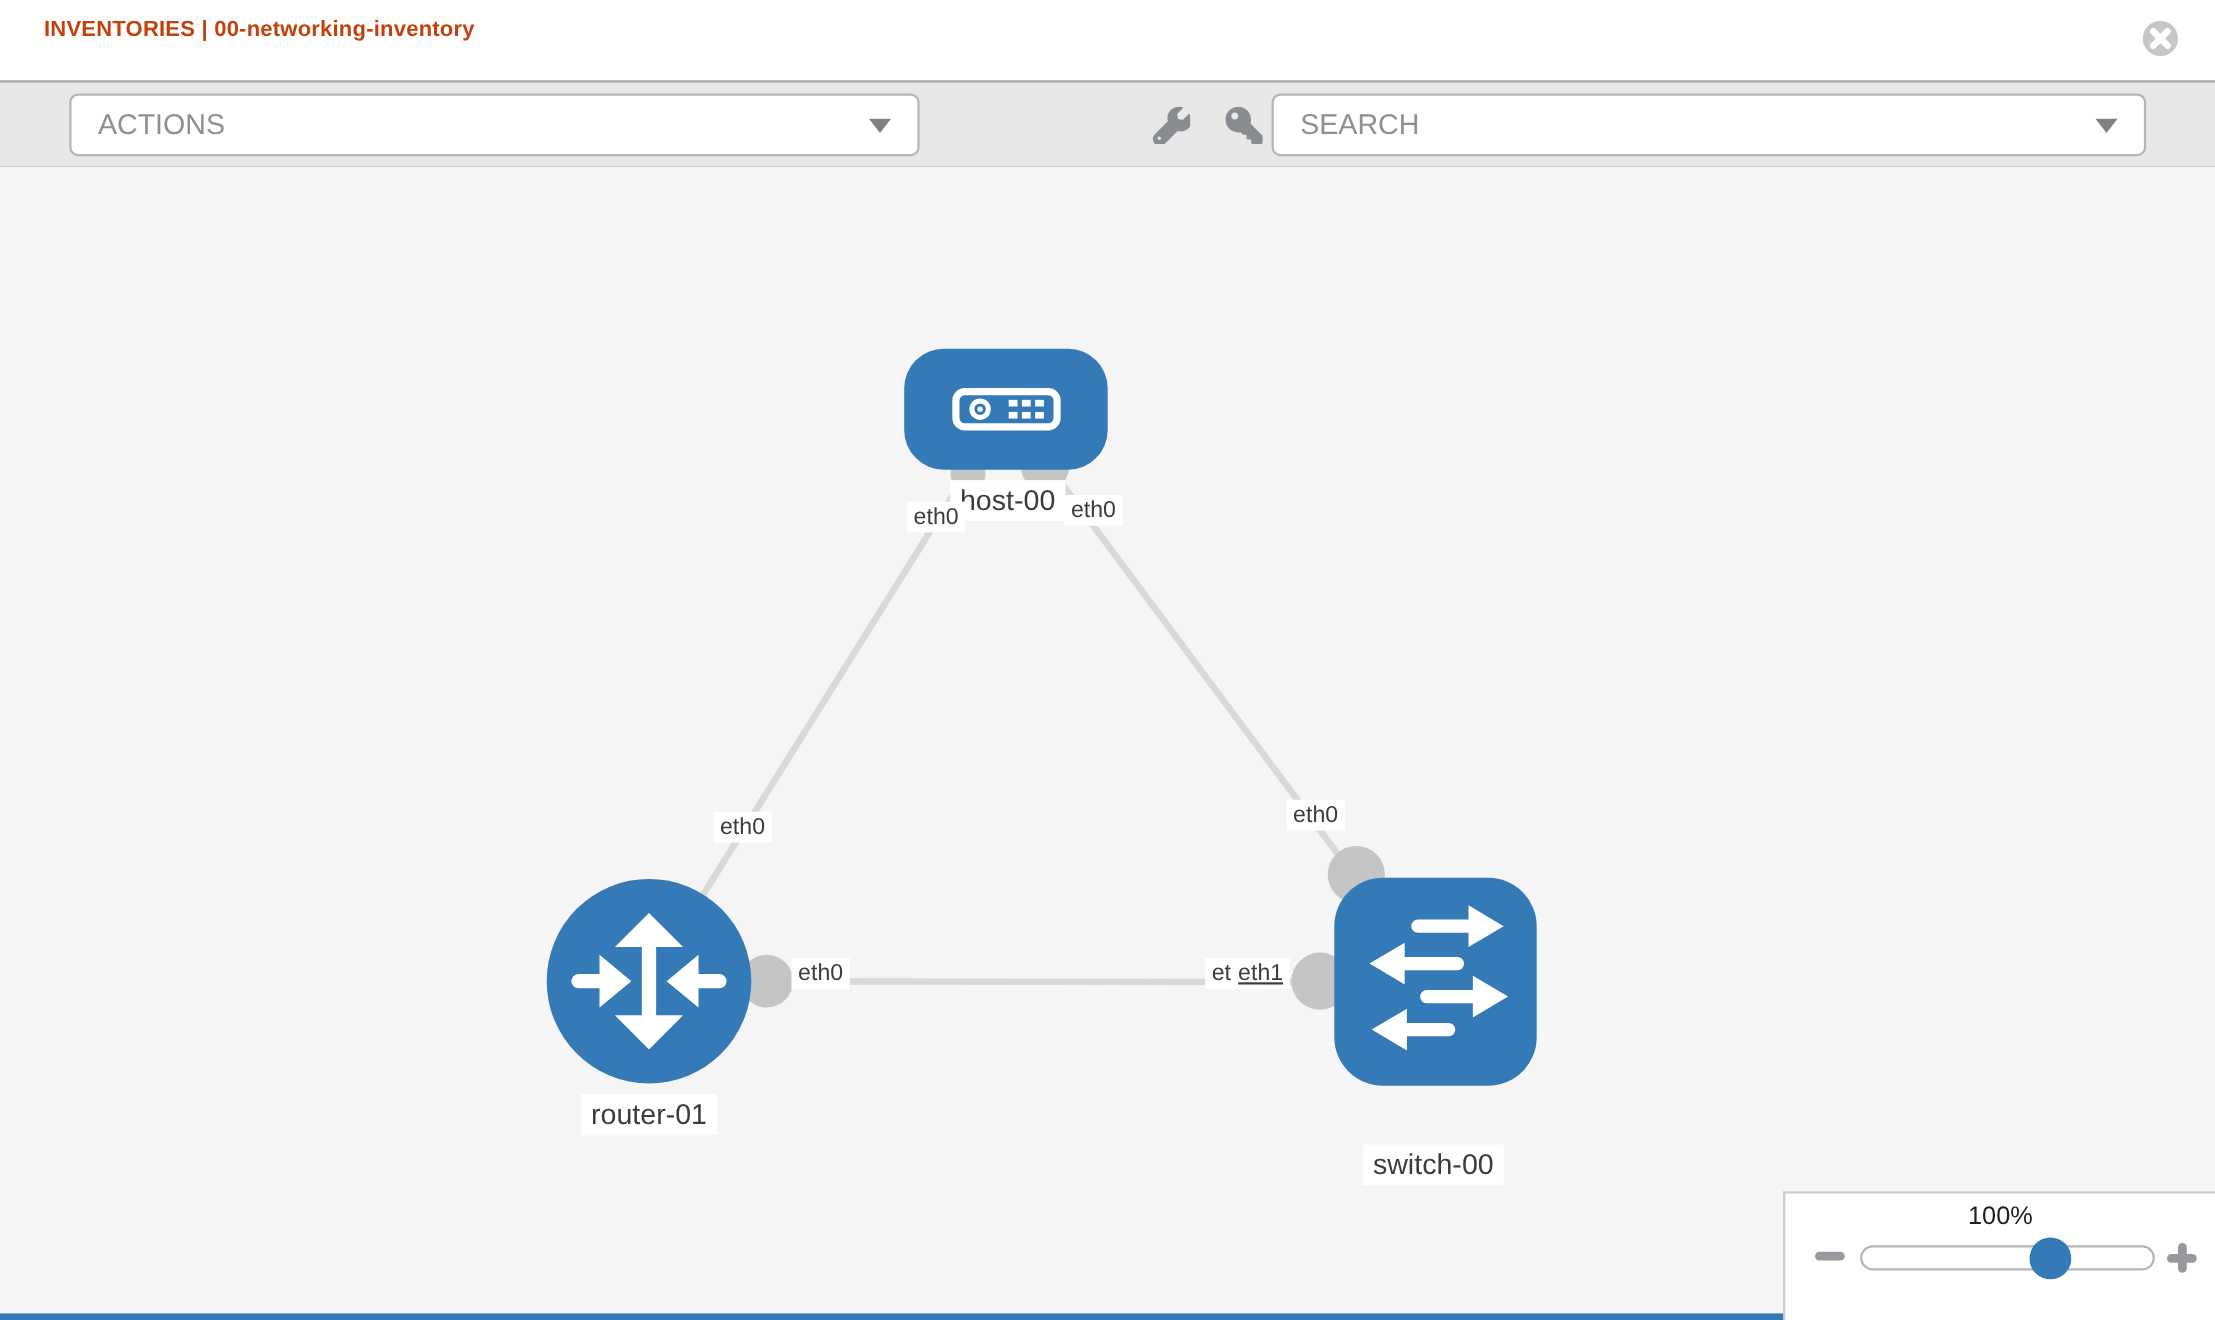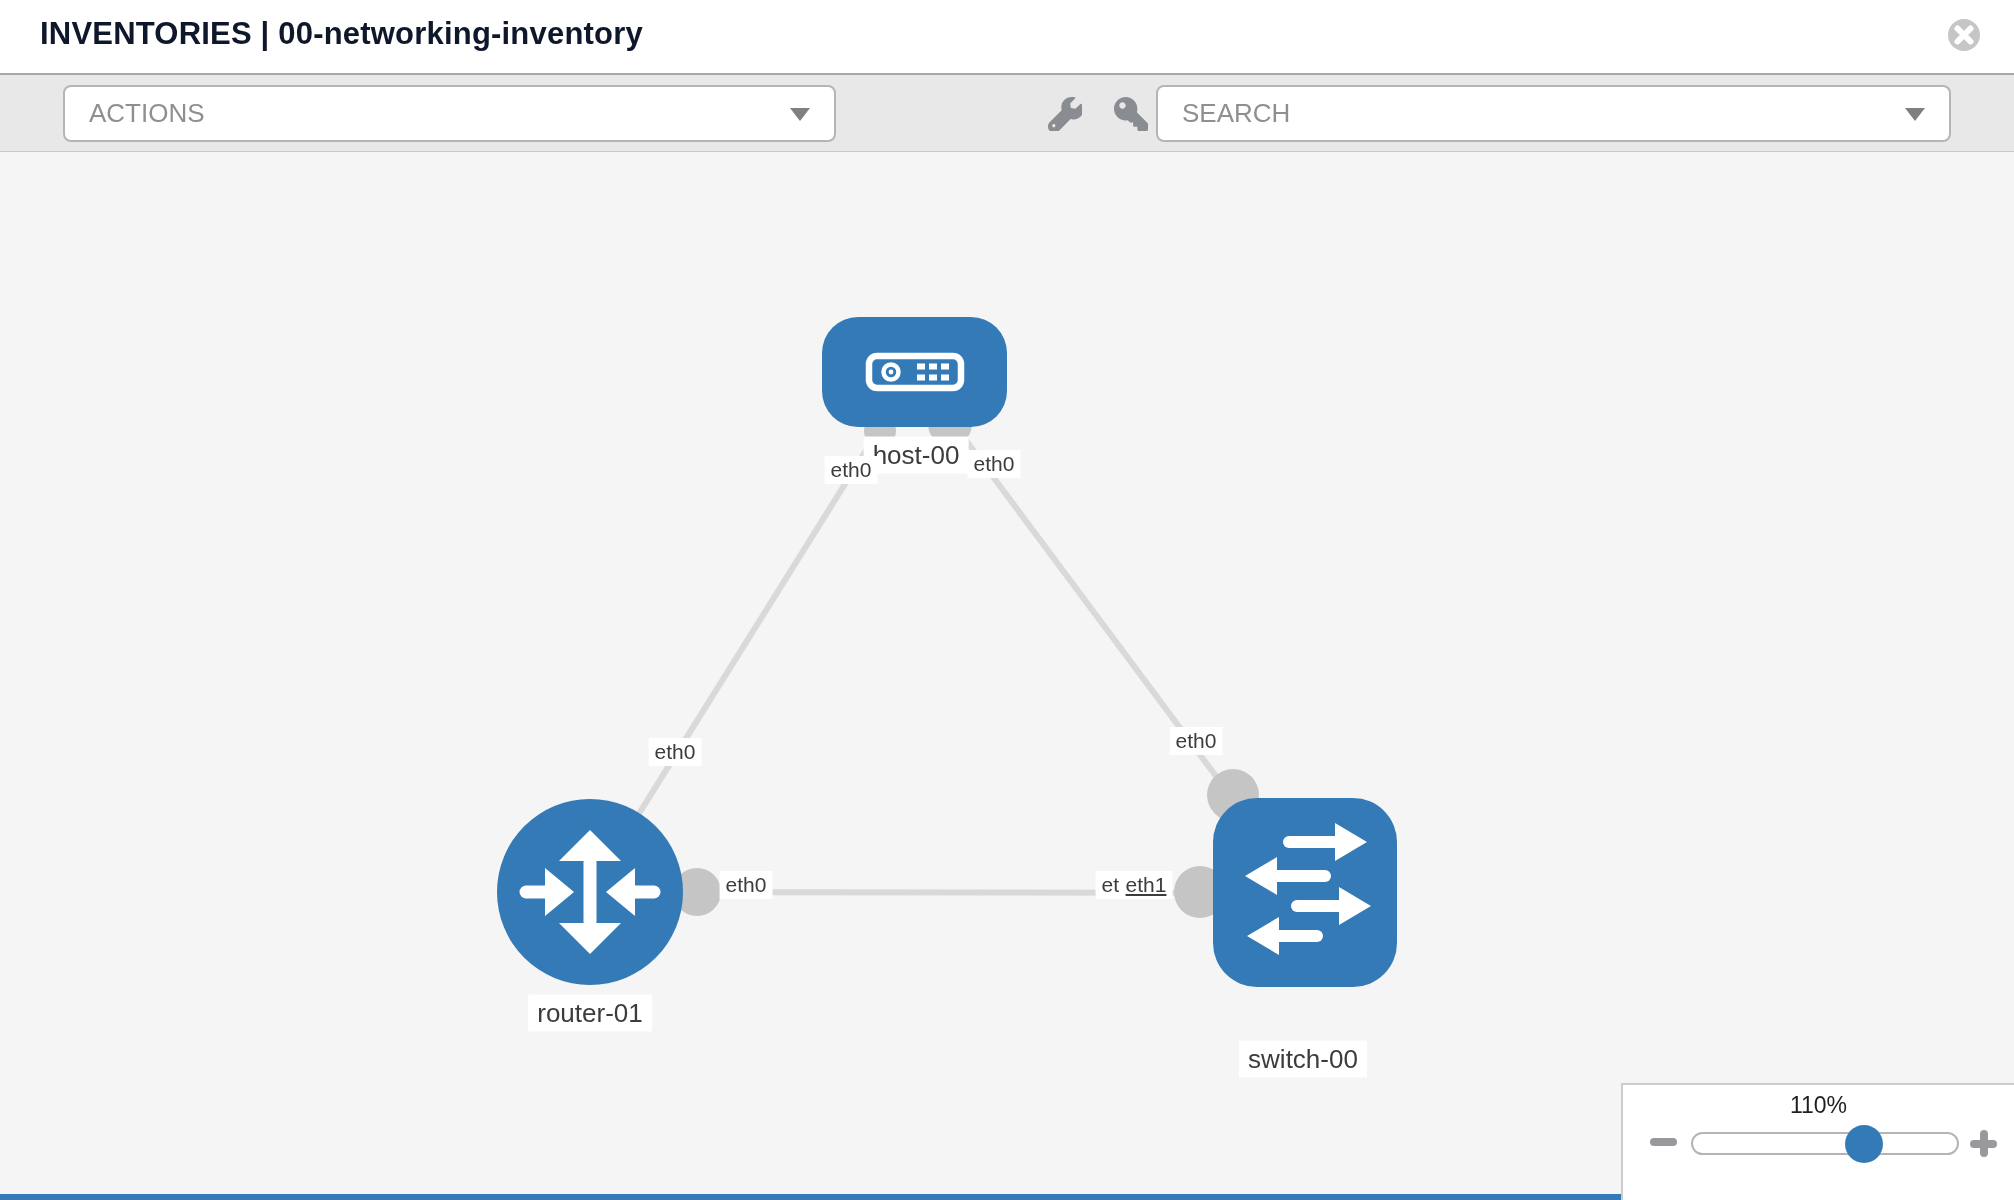--- a/index.html
+++ b/index.html
@@ -3,22 +3,22 @@
 <meta charset="utf-8">
 <style>
   html,body { margin:0; padding:0; }
   body {
     width:2014px; height:1200px; position:relative; overflow:hidden;
     background:#ffffff; font-family:"Liberation Sans", sans-serif;
   }
   
   .header { position:absolute; left:0; top:0; width:2014px; height:73px; background:#fff; }
   .page-title {
-    position:absolute; left:40px; top:16px; font-size:31px; font-weight:bold;
-    color:#0f172a; letter-spacing:0.2px; white-space:nowrap;
+    position:absolute; left:40px; top:16px; font-size:20px; font-weight:bold;
+    color:#c2410c; letter-spacing:0.2px; white-space:nowrap;
   }
   .close-btn { position:absolute; right:32px; top:17px; width:36px; height:36px; cursor:pointer; }
   
   .toolbar {
     position:absolute; left:0; top:73px; width:2014px; height:79px;
     background:#e8e8e8; border-top:2px solid #a7a7a7; border-bottom:1px solid #c9c9c9;
     box-sizing:border-box;
   }
   .select-box {
     position:absolute; top:10px; height:57px; background:#fff;
@@ -189,21 +189,21 @@
   <div class="if-chip" style="left:851px; top:318px;">eth0</div>
   <div class="if-chip" style="left:994px; top:312px;">eth0</div>
   <div class="if-chip" style="left:675px; top:600px;">eth0</div>
   <div class="if-chip" style="left:1196px; top:589px;">eth0</div>
   <div class="if-chip" style="left:746px; top:733px;">eth0</div>
   <div class="if-chip" style="left:1122px; top:733px;">eth0</div>
   <div class="if-chip" style="left:1146px; top:733px;text-decoration:underline;">eth1</div>
 </div>
 
 <div class="zoom-panel">
-  <div class="zoom-level">110%</div>
+  <div class="zoom-level">100%</div>
   <div class="zoom-minus"></div>
   <div class="zoom-track"></div>
   <div class="zoom-handle"></div>
   <div class="zoom-plus">
     <div class="bar-h"></div>
     <div class="bar-v"></div>
   </div>
 </div>
 
 <div class="footer-bar"></div>

